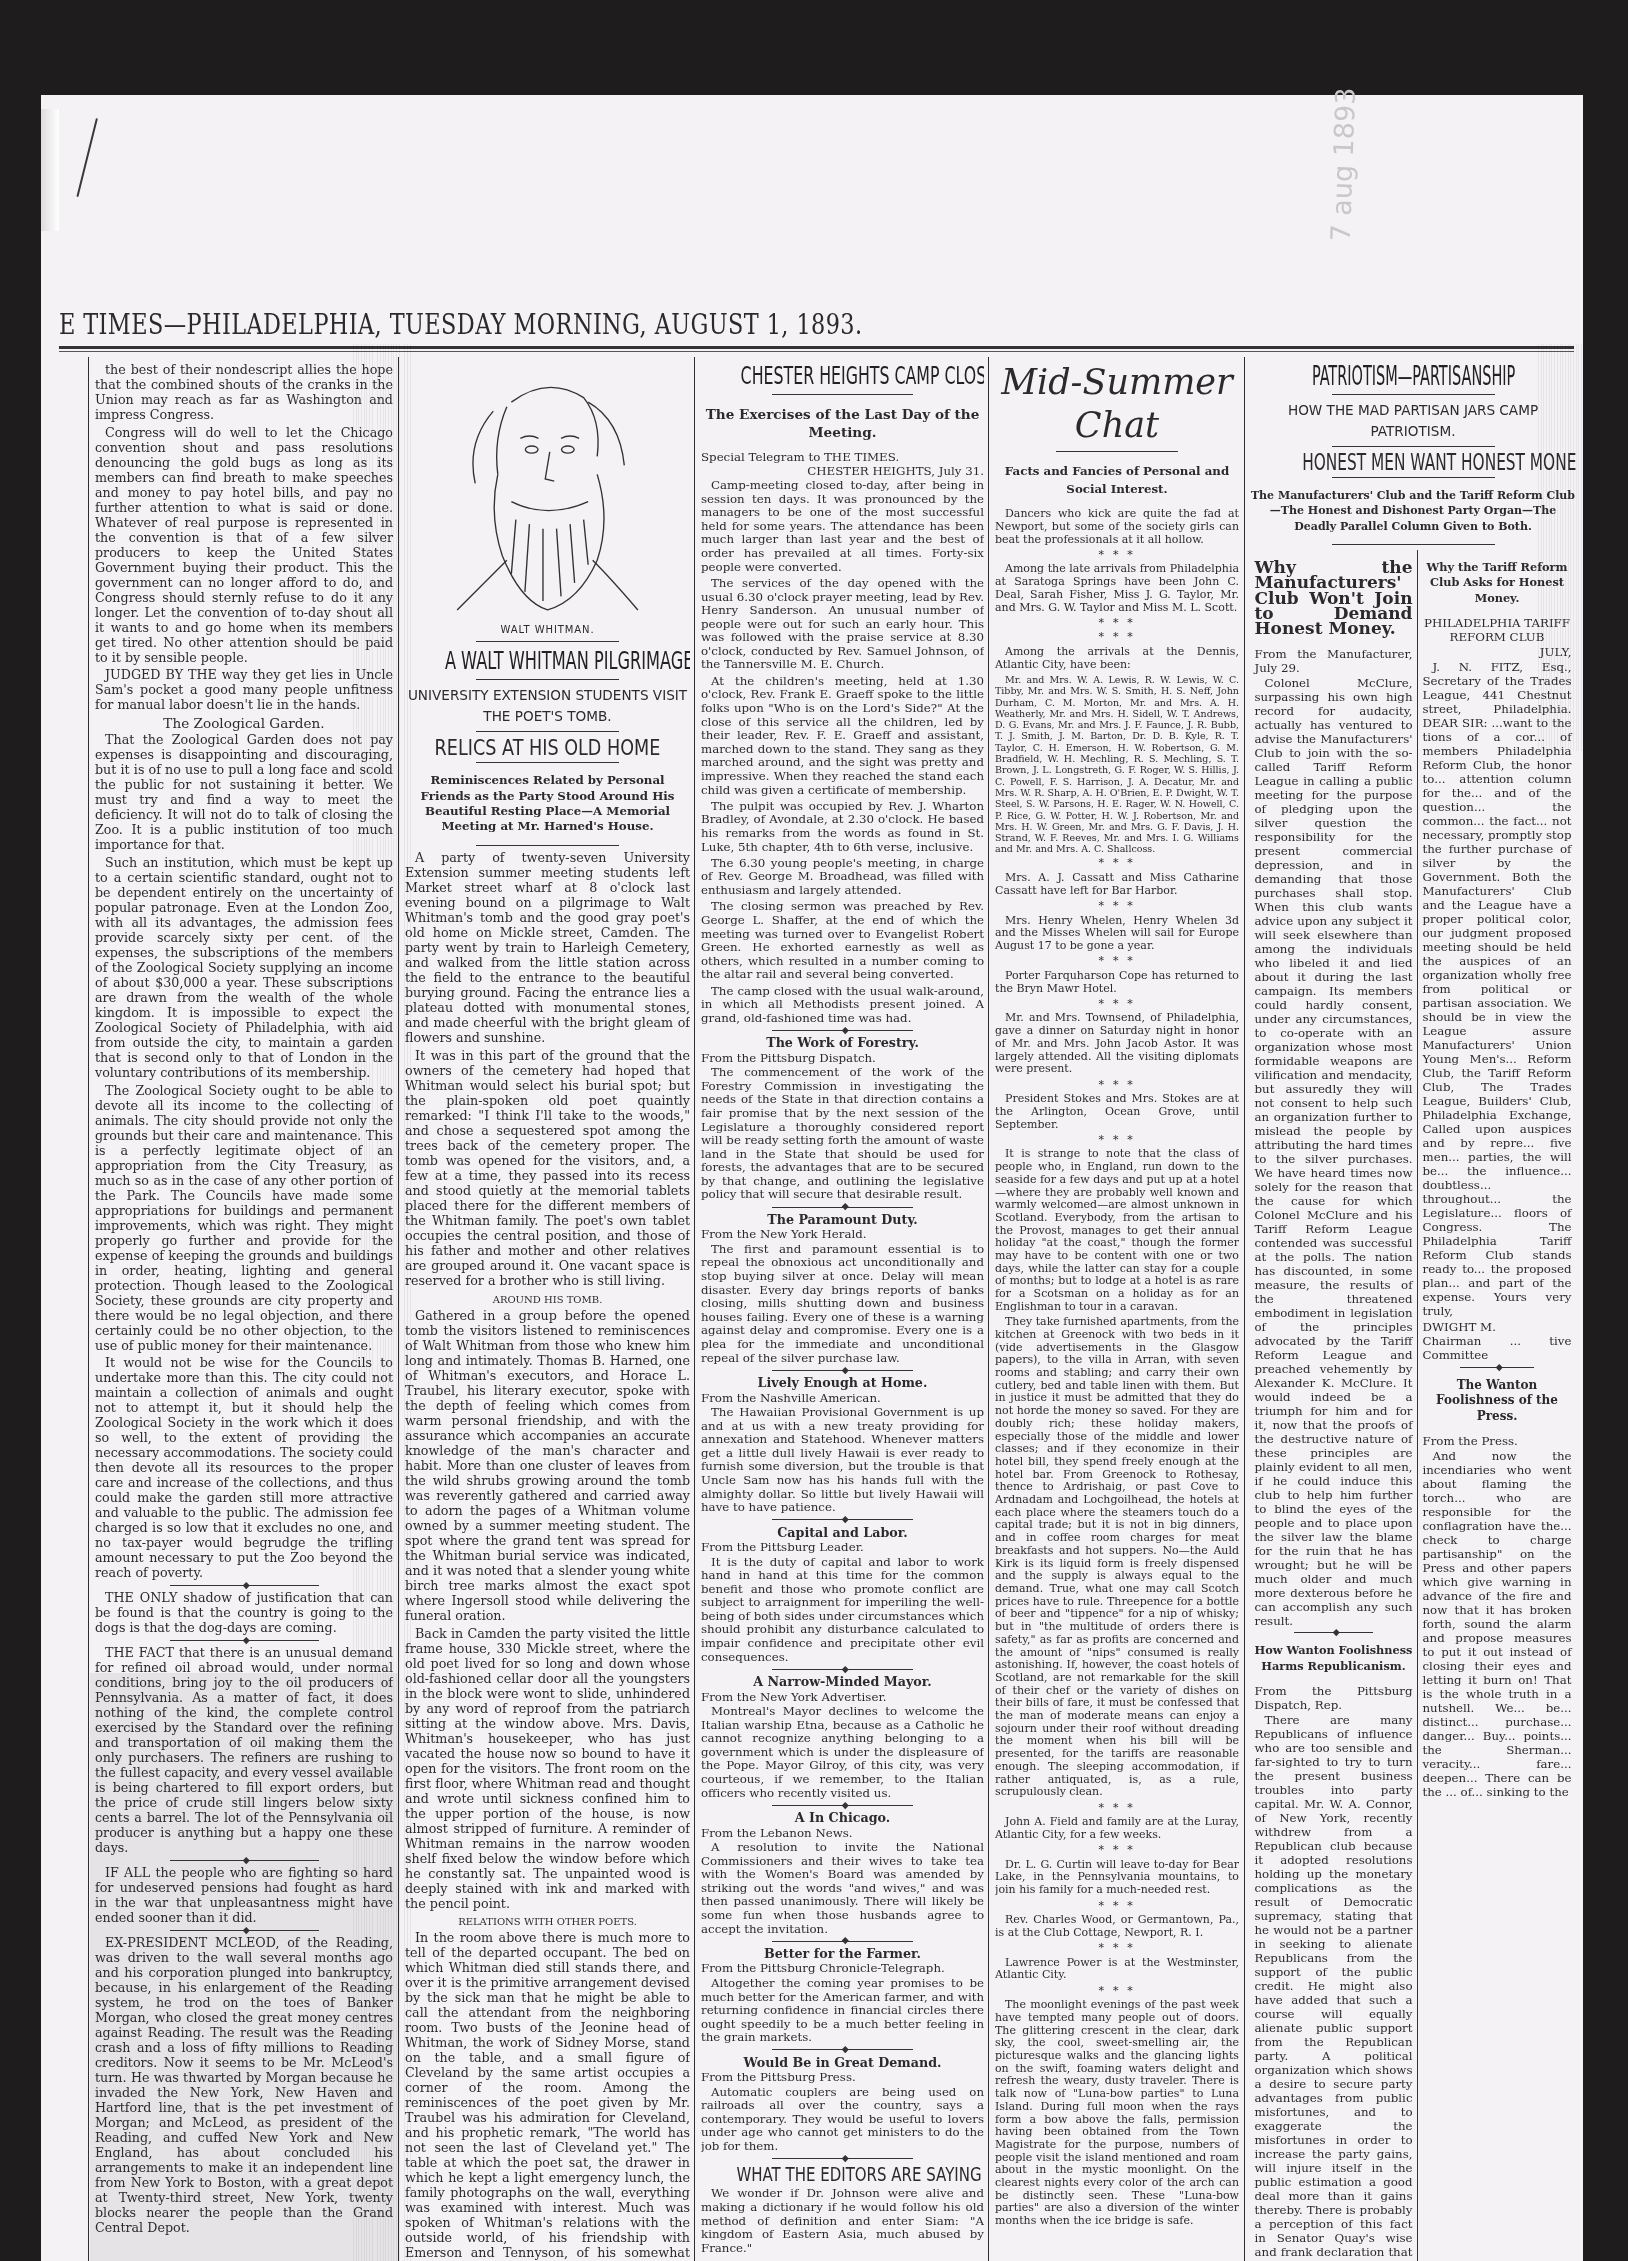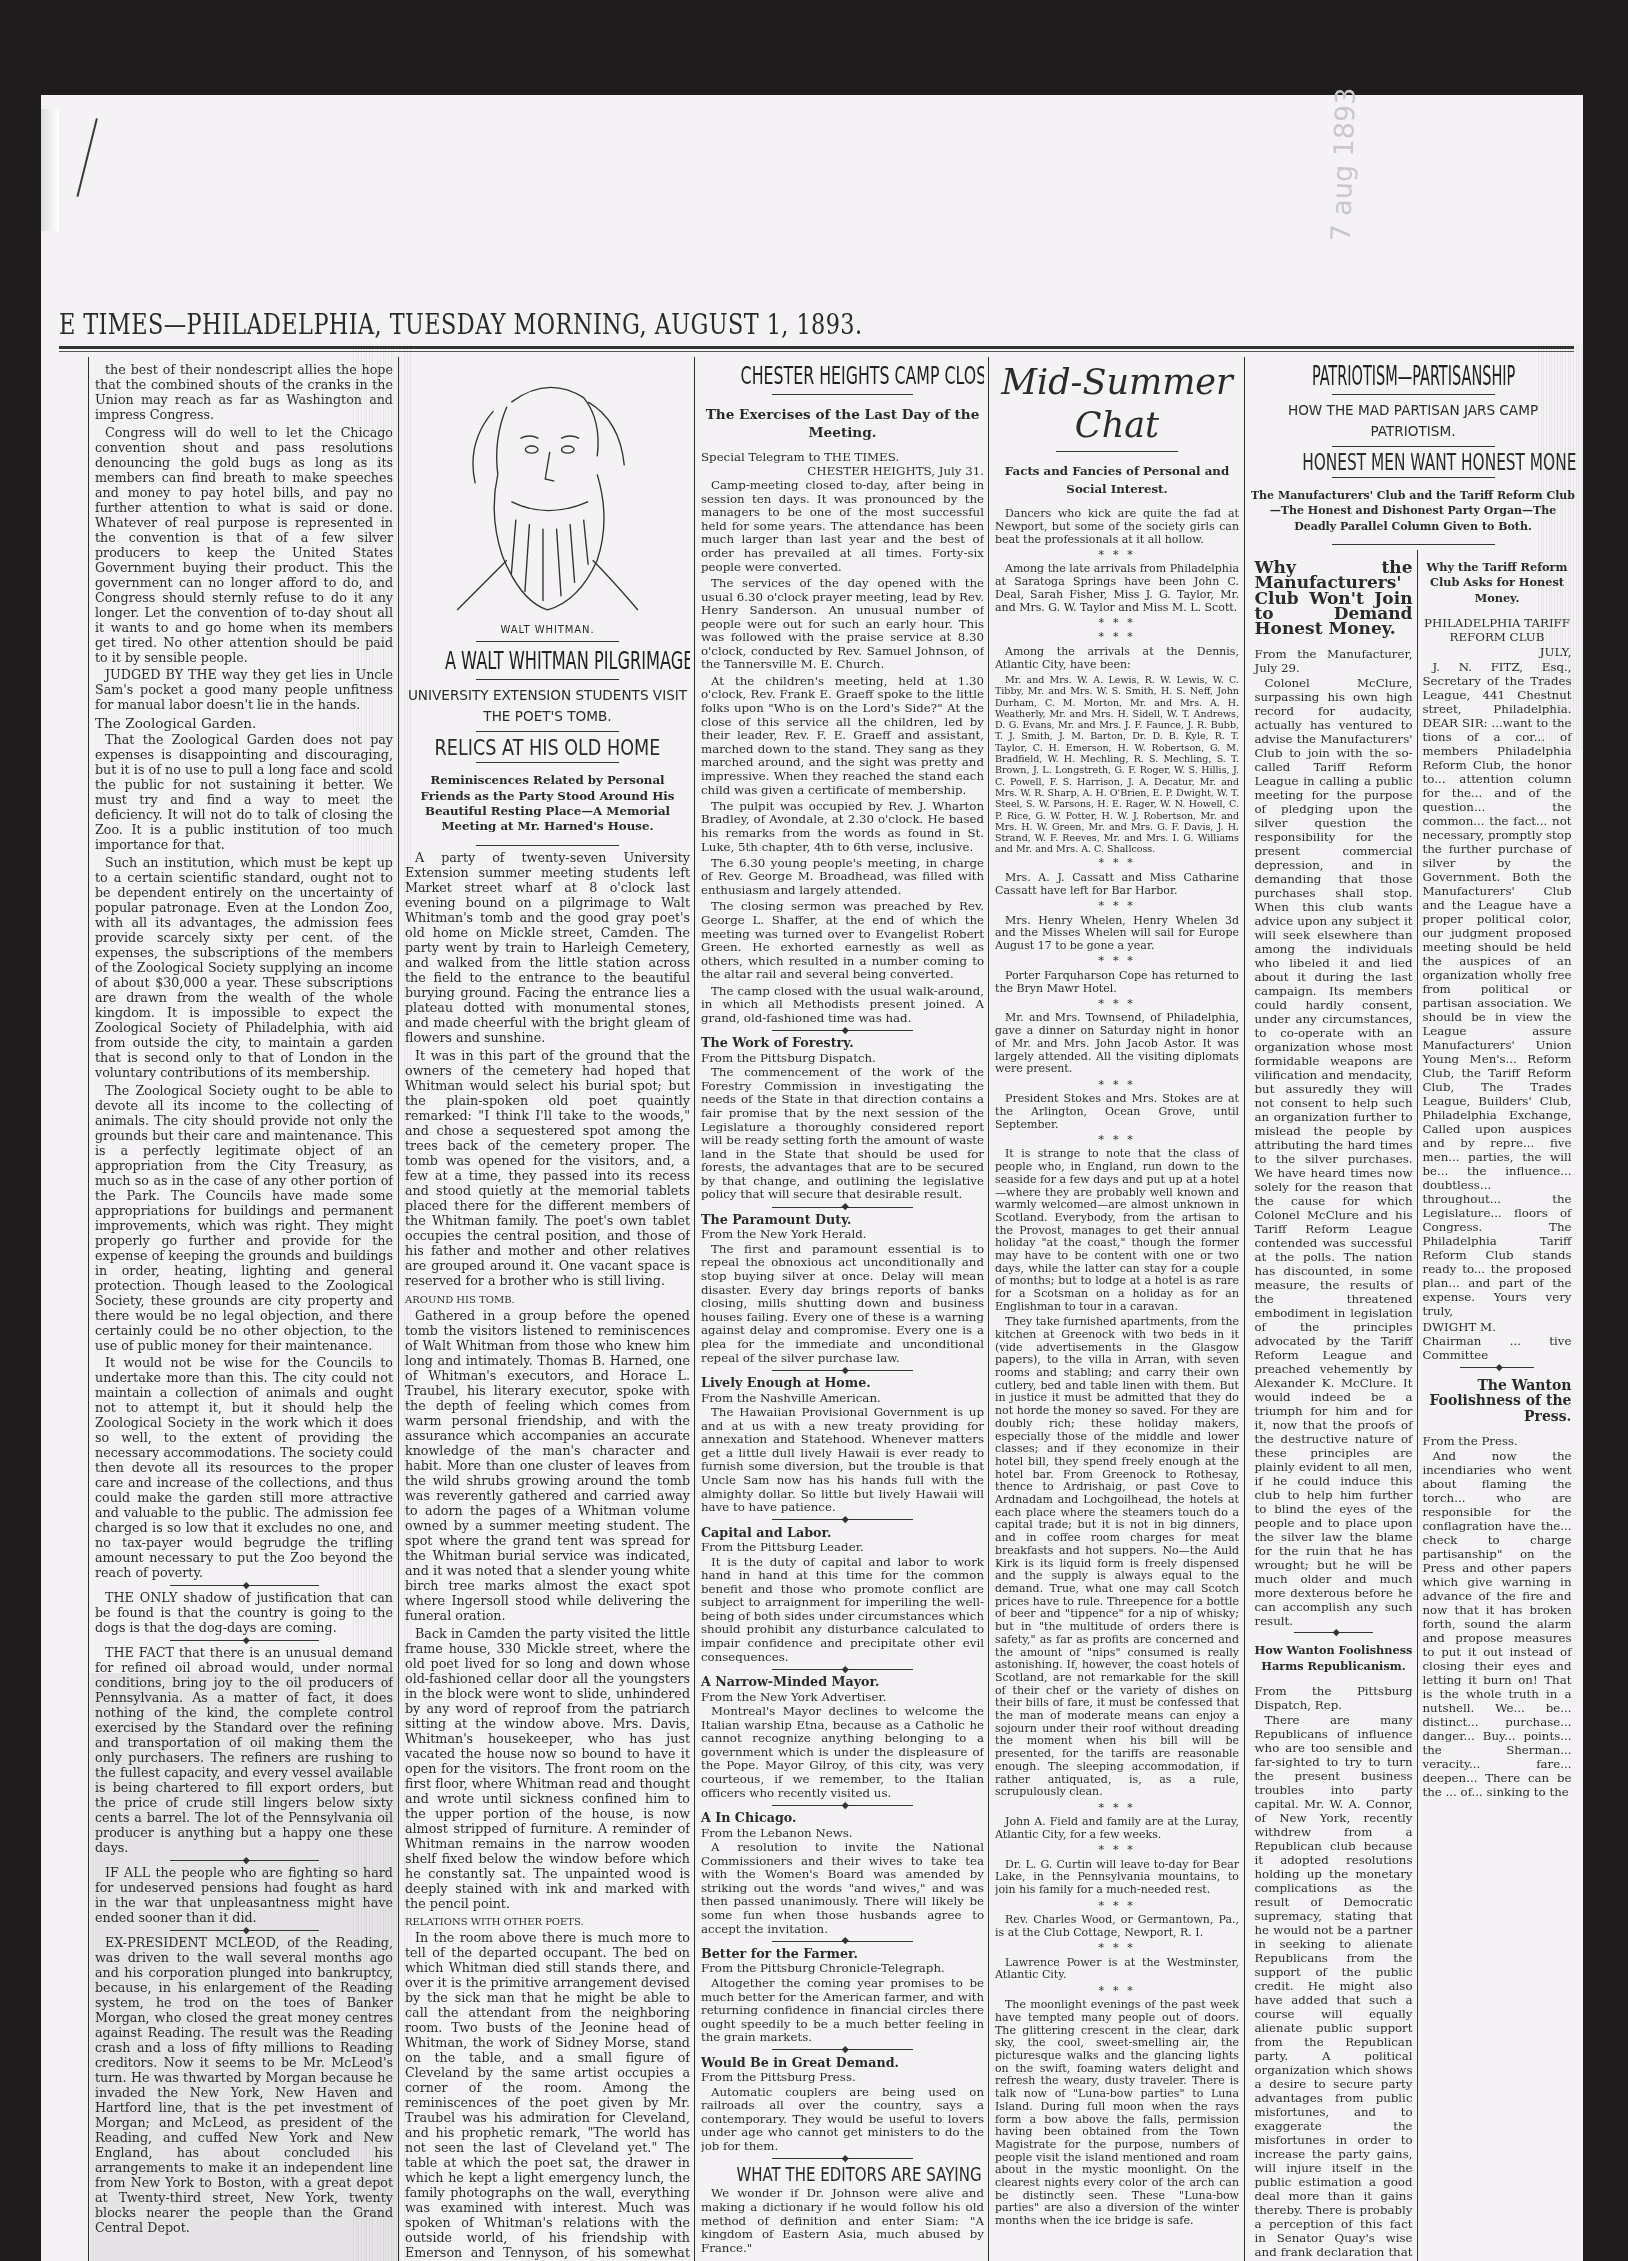--- a/index.html
+++ b/index.html
@@ -28,21 +28,21 @@
     font-size: 12.7px; line-height: 15px; text-align: justify; color: #2b2b2b;
   }
   .col p { margin: 0 0 2.7px 0; text-indent: 10px; }
   .vline { position: absolute; top: 357px; width: 1.4px; background: #2e2e2e; }
   .hd-big {
     text-align: center; font-family: "DejaVu Sans Condensed", "DejaVu Sans", sans-serif; font-size: 25px; line-height: 28px;
     transform: scaleX(0.72); transform-origin: center; white-space: nowrap; margin: 4.5px 0; color: #222;
   }
   .hd-med { text-align: center; font-family: "DejaVu Sans", sans-serif; font-size: 17px; line-height: 21px; transform: scaleX(0.7); white-space: nowrap; margin: 2.7px 0; }
   .hd-sub { text-align: center; font-weight: bold; font-size: 13.6px; line-height: 18px; margin: 10px 0; }
-  .hd-small { text-align: left; font-weight: bold; font-size: 12.7px; line-height: 15.4px; margin: 3.6px 0 0.9px; }
+  .hd-small { text-align: center; font-weight: bold; font-size: 12.7px; line-height: 15.4px; margin: 3.6px 0 0.9px; }
   .source { font-size: 11.8px; margin: 0 0 0.9px; text-indent: 0 !important; }
   .divider { width: 50%; margin: 4.5px auto; border-top: 1.4px solid #333; position: relative; height: 0; }
   .divider.dot::after { content: ""; position: absolute; left: 50%; top: -3.2px; width: 4.5px; height: 4.5px; background: #333; transform: rotate(45deg); }
   .stars { text-align: center; font-size: 11px; letter-spacing: 2.7px; margin: 1.8px 0; }
   .portrait {
     width: 235px; height: 253px; margin: 9px auto 2.7px; position: relative;
   }
   .caption { text-align: center; font-family: "DejaVu Sans", sans-serif; font-size: 10px; letter-spacing: 0.9px; margin: 2.7px 0; }
   .script-head { text-align: center; font-family: "DejaVu Serif", serif; font-size: 35px; font-style: italic; line-height: 43px; margin: 3.6px 0; }
   .subcols { display: flex; gap: 0; }
@@ -249,19 +249,19 @@
       <p>There are many Republicans of influence who are too sensible and far-sighted to try to turn the present business troubles into party capital. Mr. W. A. Connor, of New York, recently withdrew from a Republican club because it adopted resolutions holding up the monetary complications as the result of Democratic supremacy, stating that he would not be a partner in seeking to alienate Republicans from the support of the public credit. He might also have added that such a course will equally alienate public support from the Republican party. A political organization which shows a desire to secure party advantages from public misfortunes, and to exaggerate the misfortunes in order to increase the party gains, will injure itself in the public estimation a good deal more than it gains thereby. There is probably a perception of this fact in Senator Quay's wise and frank declaration that he regards the business situation</p>
     </div>
     <div class="subcol" style="max-width:149px;">
       <div class="hd-sub" style="font-size:11.3px;line-height:15.4px;">Why the Tariff Reform Club Asks for Honest Money.</div>
       <div class="source" style="text-align:center;font-variant:small-caps;">PHILADELPHIA TARIFF REFORM CLUB</div>
       <div class="source" style="text-align:right;">JULY,</div>
       <p>J. N. FITZ, Esq., Secretary of the Trades League, 441 Chestnut street, Philadelphia. DEAR SIR: ...want to the tions of a cor... of members Philadelphia Reform Club, the honor to... attention column for the... and of the question... the common... the fact... not necessary, promptly stop the further purchase of silver by the Government. Both the Manufacturers' Club and the League have a proper political color, our judgment proposed meeting should be held the auspices of an organization wholly free from political or partisan association. We should be in view the League assure Manufacturers' Union Young Men's... Reform Club, the Tariff Reform Club, The Trades League, Builders' Club, Philadelphia Exchange, Called upon auspices and by repre... five men... parties, the will be... the influence... doubtless... throughout... the Legislature... floors of Congress. The Philadelphia Tariff Reform Club stands ready to... the proposed plan... and part of the expense. Yours very truly,</p>
       <div style="font-variant:small-caps;">DWIGHT M.</div>
       <div>Chairman ... tive Committee</div>
       <div class="divider dot"></div>
-      <div class="hd-sub" style="font-size:14px;line-height:15.4px;text-align:right;">The Wanton Foolishness of the Press.</div>
+      <div class="hd-sub" style="font-size:12px;line-height:15.4px;">The Wanton Foolishness of the Press.</div>
       <div class="source">From the Press.</div>
       <p>And now the incendiaries who went about flaming the torch... who are responsible for the conflagration have the... check to charge partisanship" on the Press and other papers which give warning in advance of the fire and now that it has broken forth, sound the alarm and propose measures to put it out instead of closing their eyes and letting it burn on! That is the whole truth in a nutshell. We... be... distinct... purchase... danger... Buy... points... the Sherman... veracity... fare... deepen... There can be the ... of... sinking to the</p>
     </div>
   </div>
 </div>
 
 
 </body></html>

